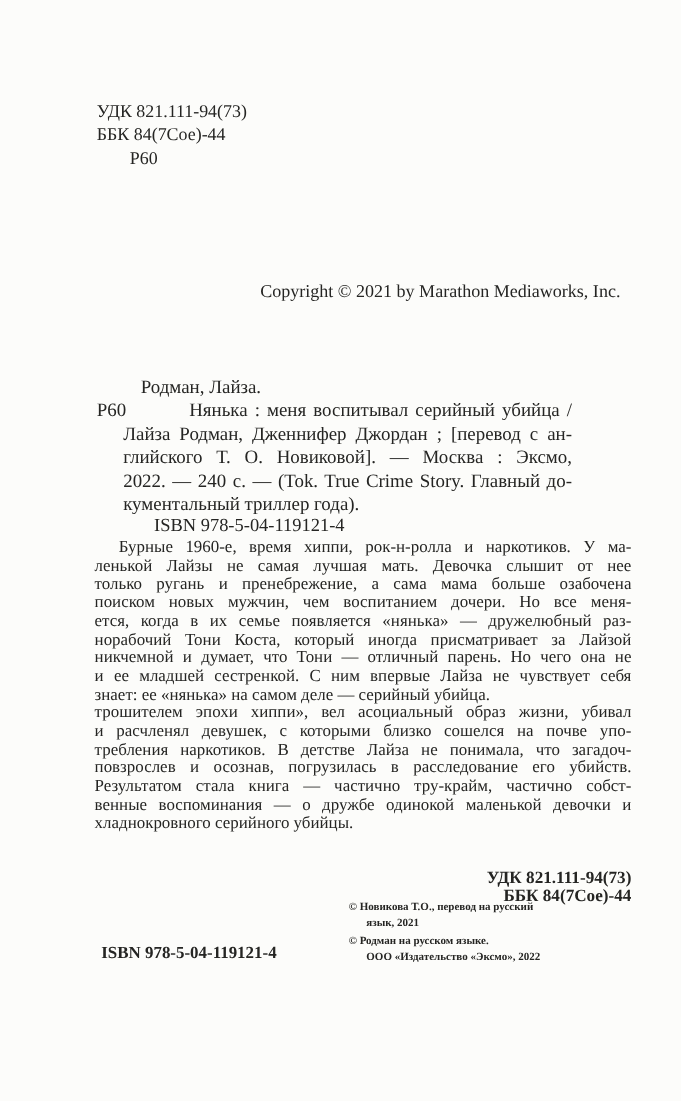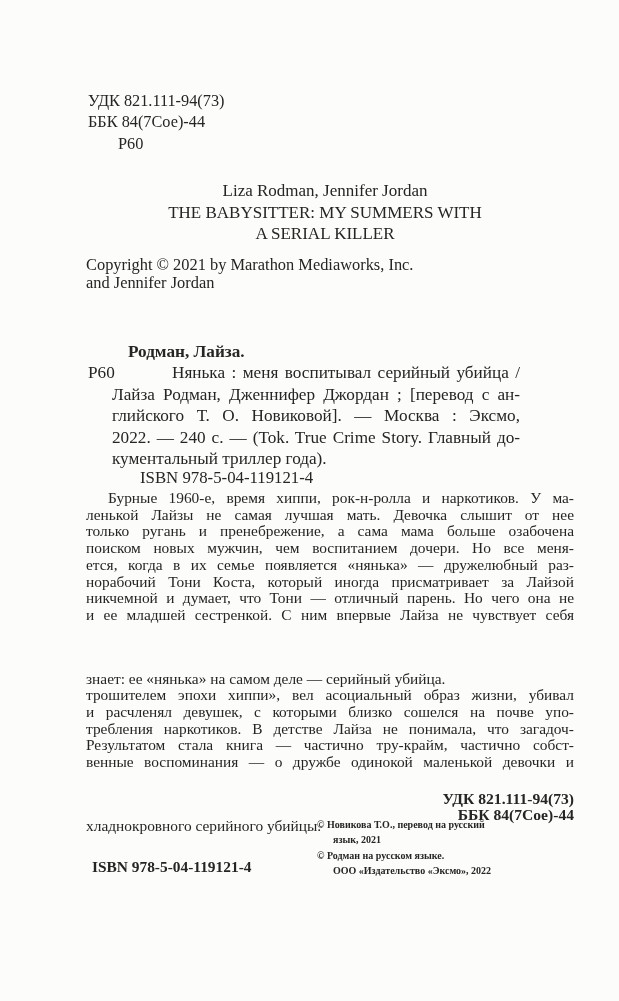--- a/index.html
+++ b/index.html
@@ -17,40 +17,40 @@
   }
   .abs { position: absolute; }
 
   
   #top-codes { left: 88px; top: 90px; font-size: 16.3px; line-height: 21.3px; }
   #top-codes .indent { padding-left: 30px; }
 
   
   #title-block { left: 86px; top: 180px; width: 478px; text-align: center;
                  font-size: 17px; line-height: 21.5px; }
-  #copyright-block { left: 86px; top: 256px; width: 478px; text-align: left;
+  #copyright-block { left: 86px; top: 256px; width: 478px; text-align: right;
                      font-size: 16.4px; line-height: 17.5px; }
 
   
   #biblio { left: 112px; top: 341px; width: 408px;
             font-size: 17.2px; line-height: 21.4px; }
-  #biblio .author { font-weight: 700; text-indent: 16px; }
+  #biblio .author { font-weight: 400; text-indent: 16px; }
   #biblio .bline { text-align: justify; text-align-last: justify; }
   #biblio .bline.first { padding-left: 28px; margin-left: 32px; }
   #biblio .bline.last { text-align: left; text-align-last: left; }
   #biblio-code { position: absolute; left: -24px; top: 21.4px; font-weight: 400; }
 
   #isbn-mid { left: 140px; top: 468px; font-size: 16.8px; }
 
   
   #annotation { left: 86px; top: 490px; width: 488px;
                 font-size: 15.4px; line-height: 16.7px; }
   #annotation .aline { text-align: justify; text-align-last: justify; }
   #annotation .aline.indent { padding-left: 22px; }
-  #annotation .aline.last { text-align: left; text-align-last: left; margin-top: 47px; }
+  #annotation .aline.last { text-align: left; text-align-last: left; }
 
   
   #codes-right { right: 45px; top: 791px; text-align: right;
                  font-weight: 700; font-size: 15.6px; line-height: 16px; }
 
   
   #footer-copyrights { left: 317px; top: 817px; font-weight: 700;
                        font-size: 10px; line-height: 15.4px; }
   #footer-copyrights .cont { padding-left: 16px; }
   #footer-isbn { left: 92px; top: 858px; font-weight: 700; font-size: 15.4px; }
@@ -59,29 +59,23 @@
 <body>
 
 <div id="page">
 
   <div id="top-codes" class="abs">
     <div>УДК 821.111-94(73)</div>
     <div>ББК 84(7Сое)-44</div>
     <div class="indent">Р60</div>
   </div>
 
-  <div id="title-block" class="abs">
-    <div>Liza Rodman, Jennifer Jordan</div>
-    <div>THE BABYSITTER: MY SUMMERS WITH</div>
-    <div>A SERIAL KILLER</div>
-  </div>
 
   <div id="copyright-block" class="abs">
     <div>Copyright © 2021 by Marathon Mediaworks, Inc.</div>
-    <div>and Jennifer Jordan</div>
   </div>
 
   <div id="biblio" class="abs">
     <span id="biblio-code">Р60</span>
     <div class="author">Родман, Лайза.</div>
     <div class="bline first">Нянька : меня воспитывал серийный убийца /</div>
     <div class="bline">Лайза Родман, Дженнифер Джордан ; [перевод с ан-</div>
     <div class="bline">глийского Т. О. Новиковой]. — Москва : Эксмо,</div>
     <div class="bline">2022. — 240 с. — (Tok. True Crime Story. Главный до-</div>
     <div class="bline last">кументальный триллер года).</div>
@@ -95,20 +89,21 @@
     <div class="aline">только ругань и пренебрежение, а сама мама больше озабочена</div>
     <div class="aline">поиском новых мужчин, чем воспитанием дочери. Но все меня-</div>
     <div class="aline">ется, когда в их семье появляется «нянька» — дружелюбный раз-</div>
     <div class="aline">норабочий Тони Коста, который иногда присматривает за Лайзой</div>
     <div class="aline">никчемной и думает, что Тони — отличный парень. Но чего она не</div>
     <div class="aline">и ее младшей сестренкой. С ним впервые Лайза не чувствует себя</div>
     <div class="aline last">знает: ее «нянька» на самом деле — серийный убийца.</div>
     <div class="aline">трошителем эпохи хиппи», вел асоциальный образ жизни, убивал</div>
     <div class="aline">и расчленял девушек, с которыми близко сошелся на почве упо-</div>
     <div class="aline">требления наркотиков. В детстве Лайза не понимала, что загадоч-</div>
+    <div class="aline">повзрослев и осознав, погрузилась в расследование его убийств.</div>
     <div class="aline">Результатом стала книга — частично тру-крайм, частично собст-</div>
     <div class="aline">венные воспоминания — о дружбе одинокой маленькой девочки и</div>
     <div class="aline last">хладнокровного серийного убийцы.</div>
   </div>
 
   <div id="codes-right" class="abs">
     <div>УДК 821.111-94(73)</div>
     <div>ББК 84(7Сое)-44</div>
   </div>
 

